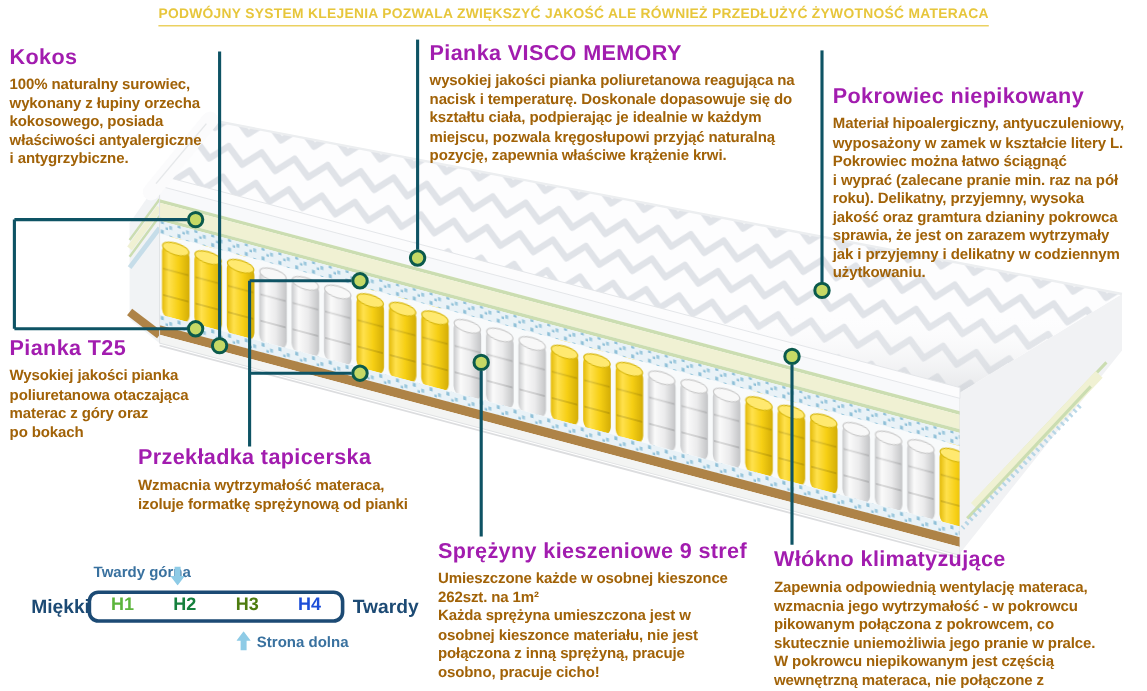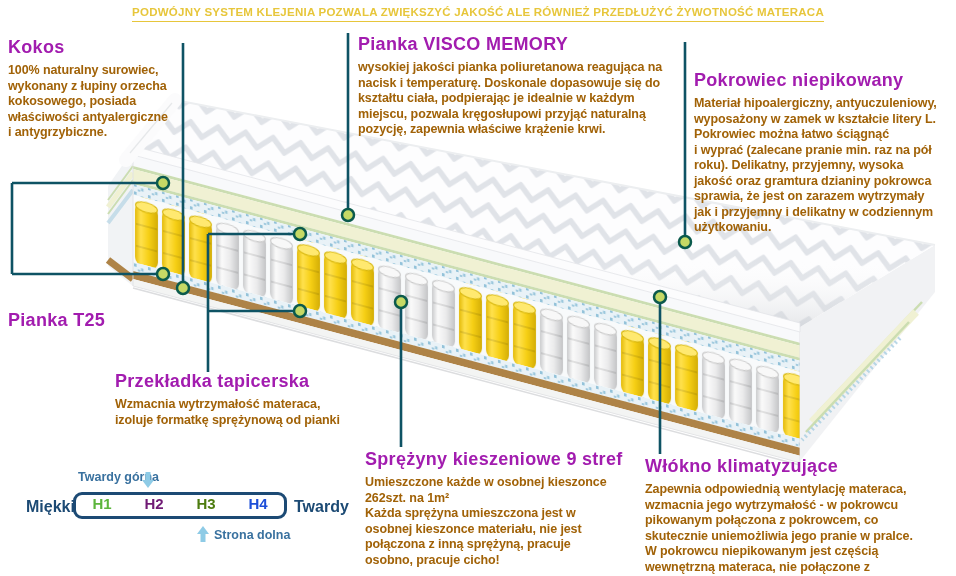--- a/index.html
+++ b/index.html
@@ -10,21 +10,21 @@
   .hdr span{display:inline-block;color:#e7c63b;font-weight:bold;font-size:11.5px;
             letter-spacing:.25px;border-bottom:1.5px solid #e7c63b;padding-bottom:3px;}
   .block{position:absolute;}
   .block h3{margin:0 0 5px 0;font-size:18px;font-weight:bold;color:#a21caf;letter-spacing:.3px;}
   .block p{margin:0;font-size:12.5px;font-weight:bold;color:#a16207;line-height:1.24;
            letter-spacing:-.1px;white-space:pre-line;}
   
   .scalebox{position:absolute;left:73px;top:492px;width:214px;height:27px;background:#fff;
             border:3.5px solid #1c4a74;border-radius:9px;display:flex;align-items:flex-start;box-sizing:border-box;}
   .scalebox b{flex:1;text-align:center;font-size:15px;font-weight:bold;}
-  .lv0{color:#5cb53c}.lv1{color:#701a75}.lv2{color:#4d7c0f}.lv3{color:#1d4ed8}
+  .lv0{color:#5cb53c}.lv1{color:#15803d}.lv2{color:#4d7c0f}.lv3{color:#1d4ed8}
   .endlab{position:absolute;top:498px;font-size:16px;font-weight:bold;color:#1c4a74;}
   .sidelab{position:absolute;font-size:12.5px;font-weight:bold;color:#39719f;}
   .arr{position:absolute;}
 </style>
 </head>
 <body>
 
 <div class="stage">
 
   <svg width="956" height="576" viewBox="0 0 956 576">
@@ -173,22 +173,26 @@
 wyposażony w zamek w kształcie litery L.
 Pokrowiec można łatwo ściągnąć
 i wyprać (zalecane pranie min. raz na pół
 roku). Delikatny, przyjemny, wysoka
 jakość oraz gramtura dzianiny pokrowca
 sprawia, że jest on zarazem wytrzymały
 jak i przyjemny i delikatny w codziennym
 użytkowaniu.</p>
   </div>
 
-  <div class="block" style="left:8px;top:280px;width:210px;margin-top:30px;">
+  <div class="block" style="left:8px;top:280px;width:210px;">
     <h3>Pianka T25</h3>
+    <p>Wysokiej jakości pianka
+poliuretanowa otaczająca
+materac z góry oraz
+po bokach</p>
   </div>
 
   <div class="block" style="left:115px;top:371px;width:300px;">
     <h3>Przekładka tapicerska</h3>
     <p>Wzmacnia wytrzymałość materaca,
 izoluje formatkę sprężynową od pianki</p>
   </div>
 
   <div class="block" style="left:365px;top:449px;width:310px;">
     <h3>Sprężyny kieszeniowe 9 stref</h3>

